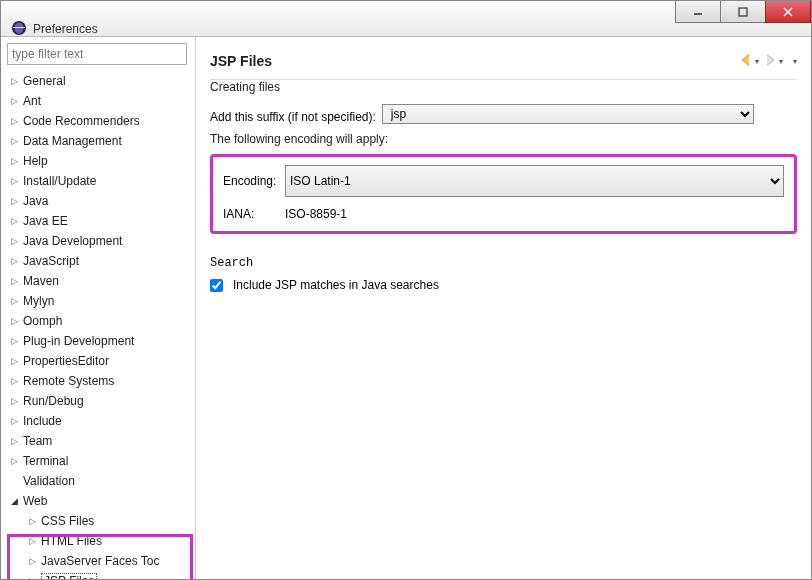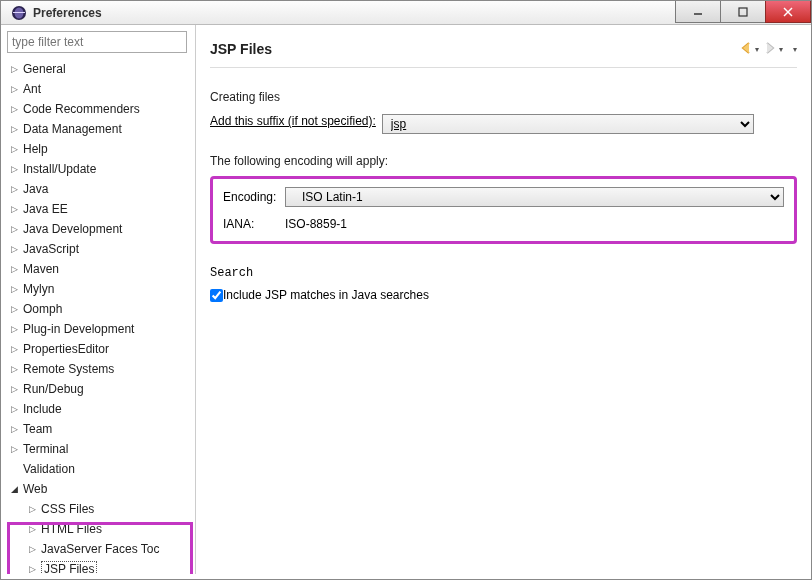--- a/index.html
+++ b/index.html
@@ -1,19 +1,19 @@
 <!DOCTYPE html>
 <html><head>
 <meta charset="utf-8">
 <style>
 * { box-sizing: border-box; margin: 0; padding: 0; }
 body { font-family: "Segoe UI", Tahoma, sans-serif; font-size: 12px; background: #fff; width: 812px; height: 580px; overflow: hidden; border: 1px solid #888; }
 
 
-.titlebar { height: 24px; background: linear-gradient(#fdfdfd, #eaeaea); border-bottom: 1px solid #bbb; display: flex; align-items: center; padding: 0 4px; position: relative; font-weight: bold; }
+.titlebar { height: 36px; background: linear-gradient(#fdfdfd, #eaeaea); border-bottom: 1px solid #bbb; display: flex; align-items: flex-end; padding: 0 4px; position: relative; }
 .titlebar .app-icon { width: 16px; height: 16px; margin: 0 6px; display:inline-block; }
 .titlebar .title { font-size: 12px; color: #333; }
 .win-controls { position: absolute; right: 0; top: 0; display: flex; }
 .win-btn { width: 46px; height: 22px; border: 1px solid #7a7a7a; border-top: none; background: linear-gradient(#f2f2f2,#d9d9d9); display:flex; align-items:center; justify-content:center; font-size:12px; color:#333; }
 .win-btn.close { background: linear-gradient(#e67, #c9302c); color:#fff; border-color:#8b2b27; }
 .win-btn + .win-btn { margin-left:-1px; }
 
 
 .content { display: flex; height: 549px; }
 .sidebar { width: 195px; border-right: 1px solid #ccc; padding: 6px 4px 5px 6px; overflow:hidden; position:relative; }
@@ -29,32 +29,32 @@
 
 
 .main { flex:1; padding: 10px 14px; position:relative; }
 .main-header { display:flex; align-items:center; justify-content:space-between; height:28px; }
 .main-title { font-size: 14px; font-weight: bold; color:#222; }
 .nav-icons { display:flex; align-items:center; gap:4px; }
 .nav-arrow { width:14px; height:14px; display:inline-block; }
 .nav-dd { font-size:8px; color:#555; margin-left:-2px; }
 .sep-line { border-bottom:1px solid #ddd; margin-top:4px; }
 
-.group-label { margin-top: 22px; color:#222; }
-.form-row { display:flex; align-items:flex-start; margin-top:10px;text-decoration:underline; }
+.group-label { margin-top: 0; color:#222; }
+.form-row { display:flex; align-items:flex-end; margin-top:10px; }
 .form-row label { margin-right:6px; }
 .suffix-input { flex:1; max-width:372px; height:20px; border:1px solid #888; background:linear-gradient(#f7f7f7,#e9e9e9); padding:0 4px; font-size:12px; }
 .enc-wrap { position:relative; margin-top:8px; border:3px solid #c336c3; border-radius:4px; padding:8px 10px 10px; }
 .enc-row { display:flex; align-items:center; }
 .enc-row label { width:62px; }
-.enc-select { flex:1; height:20px; border:1px solid #888; background:linear-gradient(#f7f7f7,#e4e4e4); font-size:12px; padding:0 12px; }
+.enc-select { flex:1; height:32px; border:1px solid #888; background:linear-gradient(#f7f7f7,#e4e4e4); font-size:12px; padding:0 0; }
 .iana-row { margin-top:10px; display:flex; }
 .iana-row .k { width:62px; }
 .search-label { margin-top:22px;font-family:Liberation Mono, monospace; }
-.checkbox-row { margin-top:8px; display:flex; align-items:center; gap:0; }
+.checkbox-row { margin-top:8px; display:flex; align-items:center; gap:10px; }
 .checkbox-row input { width:13px; height:13px; }
 
 svg.eclipse-ico { width:16px; height:16px; }
 </style>
 </head>
 <body>
 
 <div class="titlebar">
   <span class="app-icon">
     <svg class="eclipse-ico" viewBox="0 0 16 16">
@@ -218,21 +218,21 @@
 
     <div class="group-label">Creating files</div>
 
     <div class="form-row">
       <label>Add this suffix (if not specified):</label>
       <select class="suffix-input">
         <option>jsp</option>
       </select>
     </div>
 
-    <div class="group-label" style="margin-top:20px">The following encoding will apply:</div>
+    <div class="group-label" style="margin-top:8px">The following encoding will apply:</div>
 
     <div class="enc-wrap">
       <div class="enc-row">
         <label>Encoding:</label>
         <select class="enc-select">
           <option>ISO Latin-1</option>
         </select>
       </div>
       <div class="iana-row">
         <span class="k">IANA:</span>

